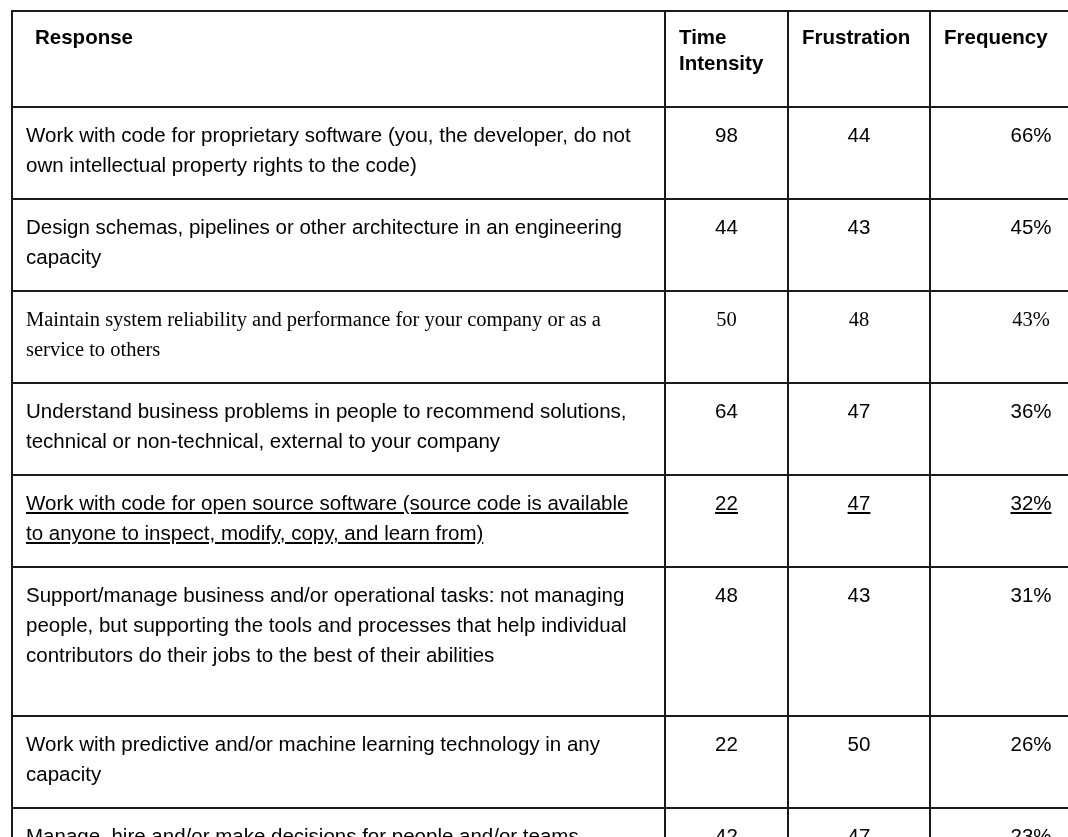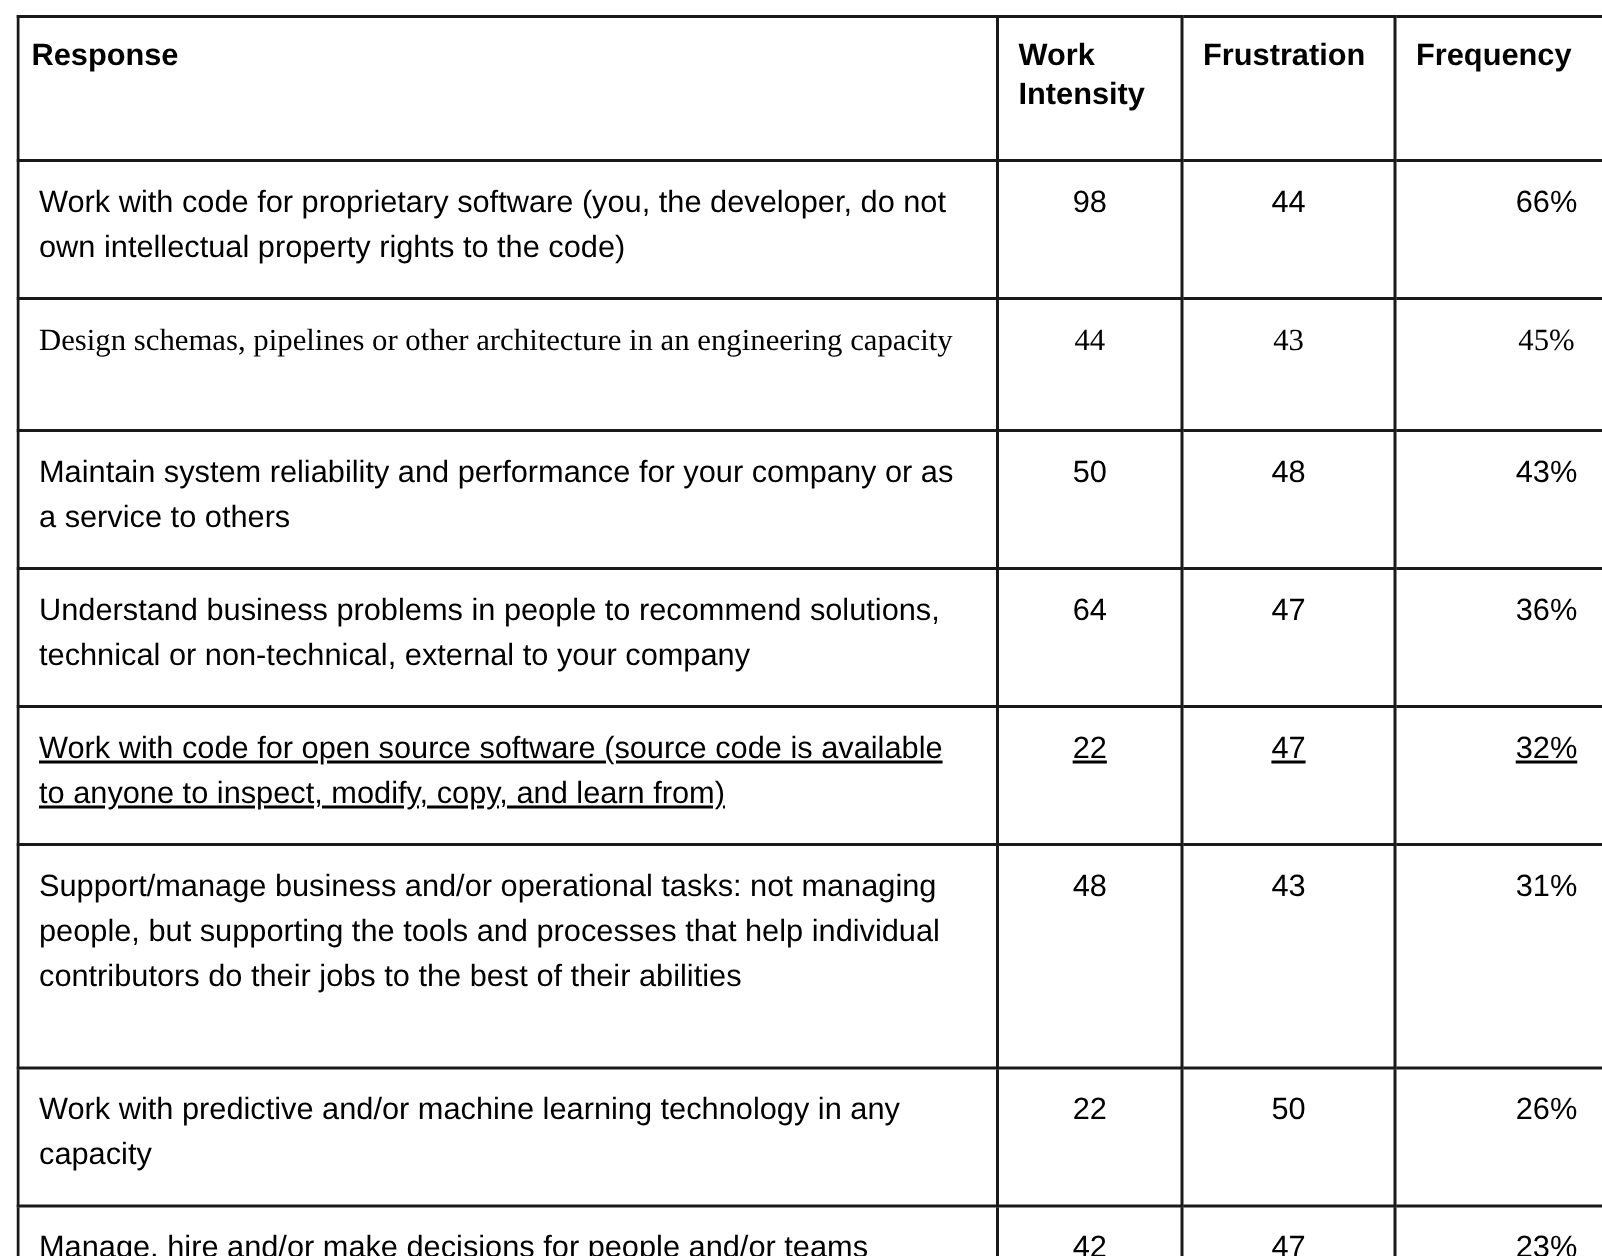--- a/index.html
+++ b/index.html
@@ -45,63 +45,63 @@
 
   table.survey thead th {
     font-weight: bold;
     font-size: 20.5px;
     line-height: 26px;
     text-align: left;
     padding: 12px 13px 30px 13px;
     height: 52px;
   }
 
-  table.survey thead th.h-response { padding-left: 8px; }
+  table.survey thead th.h-response { padding-left: 22px; }
 
   table.survey tbody td.resp {
     font-size: 20.5px;
     line-height: 30px;
     text-align: left;
     padding: 12px 14px 18px 13px;
     word-wrap: break-word;
     border-radius: 14px;
   }
 
   table.survey tbody td.num {
     font-size: 20.5px;
     line-height: 30px;
     text-align: center;
     padding: 12px 6px 18px 6px;
   }
 
   
   tr.r1 td { height: 56px; }
-  tr.r2 td { height: 56px; font-family: Liberation Serif, serif; }
-  tr.r3 td { height: 55px; }
+  tr.r2 td { height: 56px; }
+  tr.r3 td { height: 55px; font-family: Liberation Serif, serif; }
   tr.r4 td { height: 56px; }
   tr.r5 td { height: 56px; text-decoration: underline; }
   tr.r6 td { height: 117px; }
   tr.r7 td { height: 55px; }
   tr.r8 td { height: 26px; }
 </style>
 </head>
 <body>
 
 <div class="table-wrap">
   <table class="survey">
     <colgroup>
       <col class="c-response">
       <col class="c-time">
       <col class="c-frust">
       <col class="c-freq">
     </colgroup>
     <thead>
       <tr>
         <th class="h-response">Response</th>
-        <th>Work Intensity</th>
+        <th>Time Intensity</th>
         <th>Frustration</th>
         <th>Frequency</th>
       </tr>
     </thead>
     <tbody>
       <tr class="r1">
         <td class="resp">Work with code for proprietary software (you, the developer, do not own intellectual property rights to the code)</td>
         <td class="num">98</td>
         <td class="num">44</td>
         <td class="num">66%</td>

